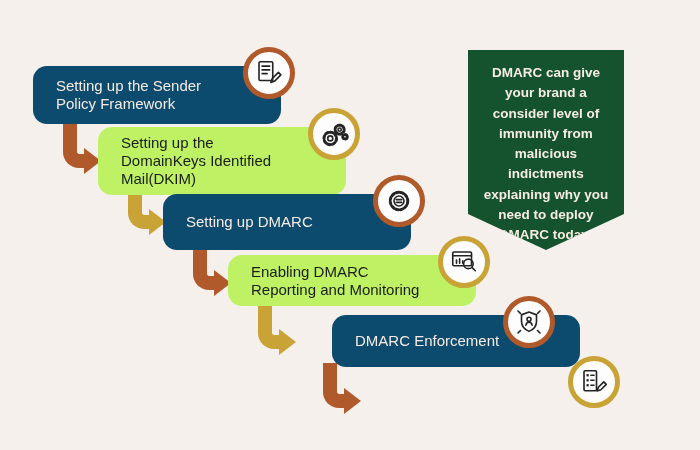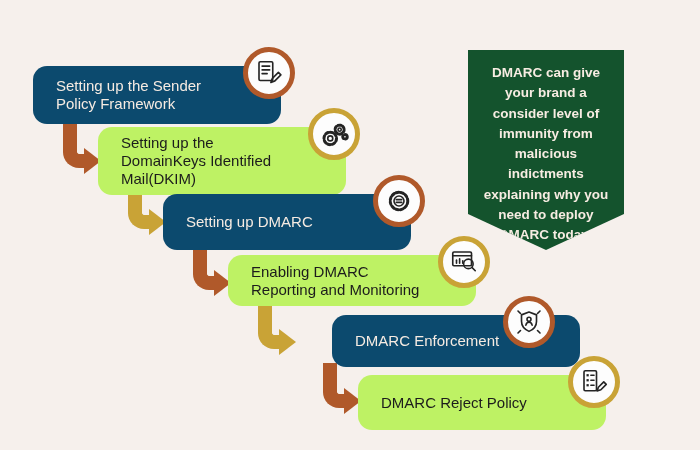--- a/index.html
+++ b/index.html
@@ -137,23 +137,20 @@
   </div>
   <div class="step s3 rust">
     <span>Setting up DMARC</span>
   </div>
   <div class="step s4 gold">
     <span>Enabling DMARC Reporting and Monitoring</span>
   </div>
   <div class="step s5 rust">
     <span>DMARC Enforcement</span>
   </div>
-  <div class="step s6 gold">
-    <span>DMARC Reject Policy</span>
-  </div>
 
   <div class="badge b1 ring-rust">
     <svg viewBox="0 0 24 24">
       <rect x="4" y="3" width="11" height="15" rx="1"></rect>
       <line x1="6.5" y1="6.5" x2="12.5" y2="6.5"></line>
       <line x1="6.5" y1="9.5" x2="12.5" y2="9.5"></line>
       <line x1="6.5" y1="12.5" x2="10.5" y2="12.5"></line>
       <path d="M13.5 19.5l1.2-3.2 4.8-4.8 2 2-4.8 4.8z"></path>
     </svg>
   </div>

